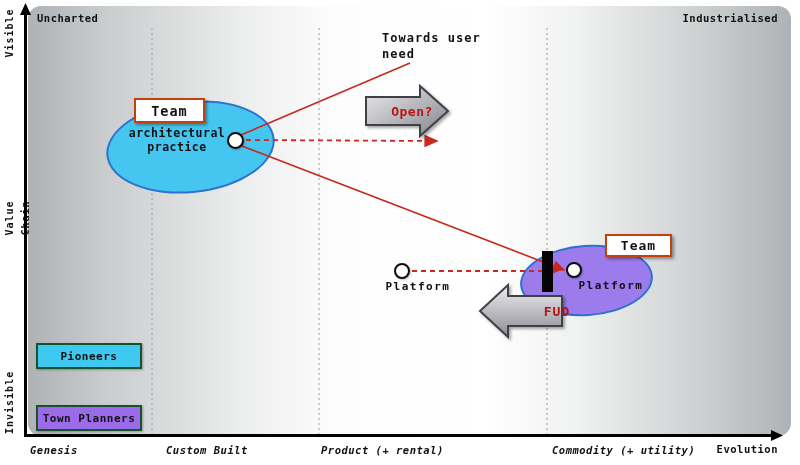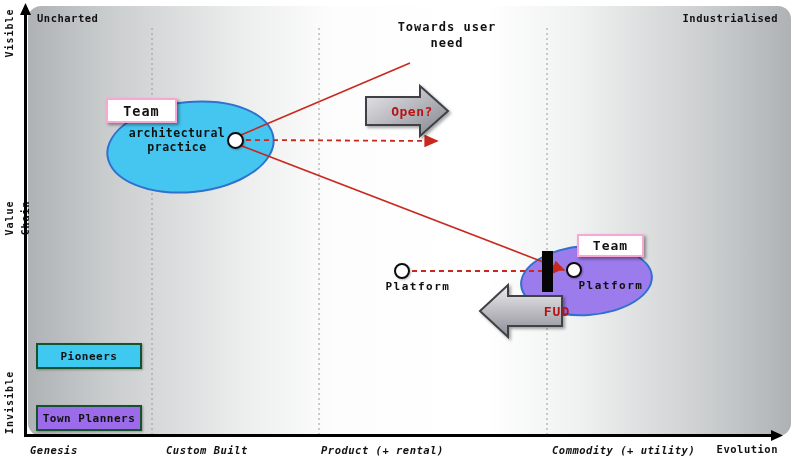--- a/index.html
+++ b/index.html
@@ -19,42 +19,42 @@
   
   .blob { position:absolute; border:2px solid #2f71cf; border-radius:50%; }
   .blob.cyan   { left:106px; top:101px; width:169px; height:92px; background:#45c6f0; transform:rotate(-6deg); }
   .blob.purple { left:520px; top:245px; width:133px; height:71px; background:#9c7bec; transform:rotate(-4deg); }
 
   .blob-text { position:absolute; left:116px; top:127px; width:122px; text-align:center;
                font-size:11.5px; font-weight:600; line-height:13.5px; letter-spacing:0.5px; }
   .blob-text span { display:block; }
 
   
-  .team-box { position:absolute; background:#fff; border:2px solid #f9a8d4;
+  .team-box { position:absolute; background:#fff; border:2px solid #c2410c;
               box-shadow:2px 2px 3px rgba(0,0,0,0.4);
               display:flex; align-items:center; justify-content:center;
-              font-weight:600; letter-spacing:1px; }
+              font-weight:600; letter-spacing:1px;margin-left:28px; }
   .team-box.t1 { left:106px; top:98px; width:71px; height:25px; font-size:13.5px; }
   .team-box.t2 { left:577px; top:234px; width:67px; height:23px; font-size:13px; }
 
   
   .node { position:absolute; width:17px; height:17px; border-radius:50%;
           background:#fff; border:2.5px solid #0c0c0c; box-shadow:1px 1px 2px rgba(0,0,0,0.25); }
   .node.n1 { left:227px; top:132px; }
   .node.n2 { left:566px; top:262px; width:16px; height:16px; }
   .node.n3 { left:394px; top:263px; width:16px; height:16px; }
 
   .inertia-bar { position:absolute; left:542px; top:251px; width:11px; height:41px; background:#050505; }
 
   
   .lbl { position:absolute; font-weight:600; }
   .lbl-platform-old { left:376px; top:280px; width:84px; text-align:center; font-size:11px; letter-spacing:1.5px; }
   .lbl-platform-new { left:575px; top:279px; width:72px; text-align:center; font-size:11px; letter-spacing:1.5px; }
 
-  .annotation { position:absolute; left:382px; top:19px; width:130px; text-align:center;
+  .annotation { position:absolute; left:382px; top:30px; width:130px; text-align:left;
                 font-size:12px; font-weight:700; line-height:16px; letter-spacing:1px; }
   .annotation span { display:block; }
 
   .arrow-text { position:absolute; text-align:center; font-weight:700; color:#b51414;margin-left:20px; }
   .arrow-text.open { left:366px; top:104px; width:52px; font-size:13px; letter-spacing:0.5px; }
   .arrow-text.fud  { left:509px; top:304px; width:56px; font-size:13px; letter-spacing:1px; }
 
   
   .corner { position:absolute; top:12px; font-size:10.5px; font-weight:700; letter-spacing:0.5px; }
   .corner.tl { left:37px; }

